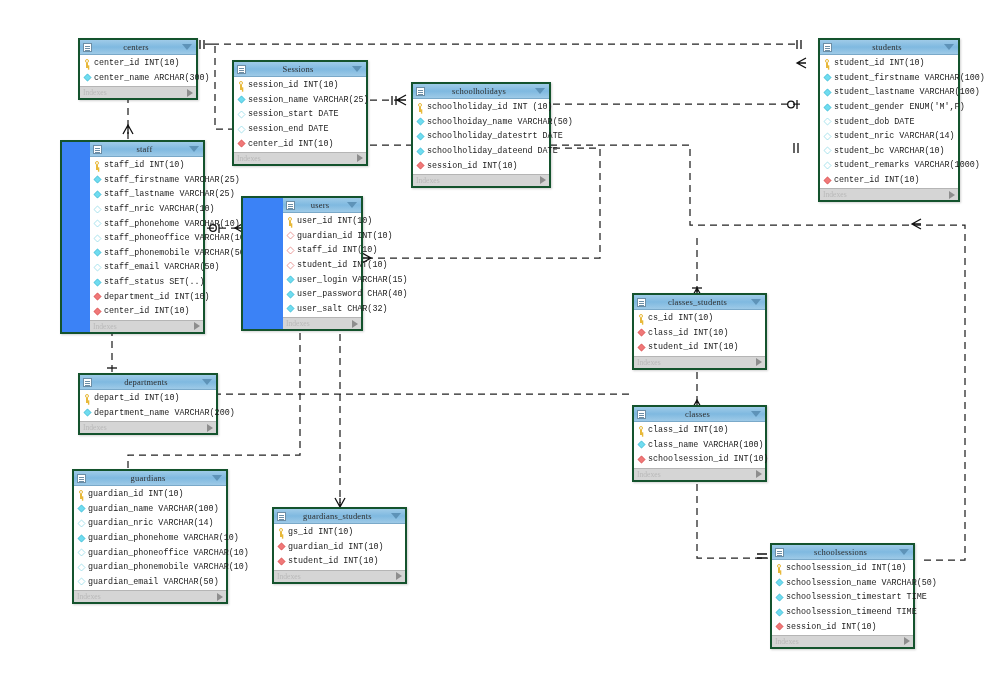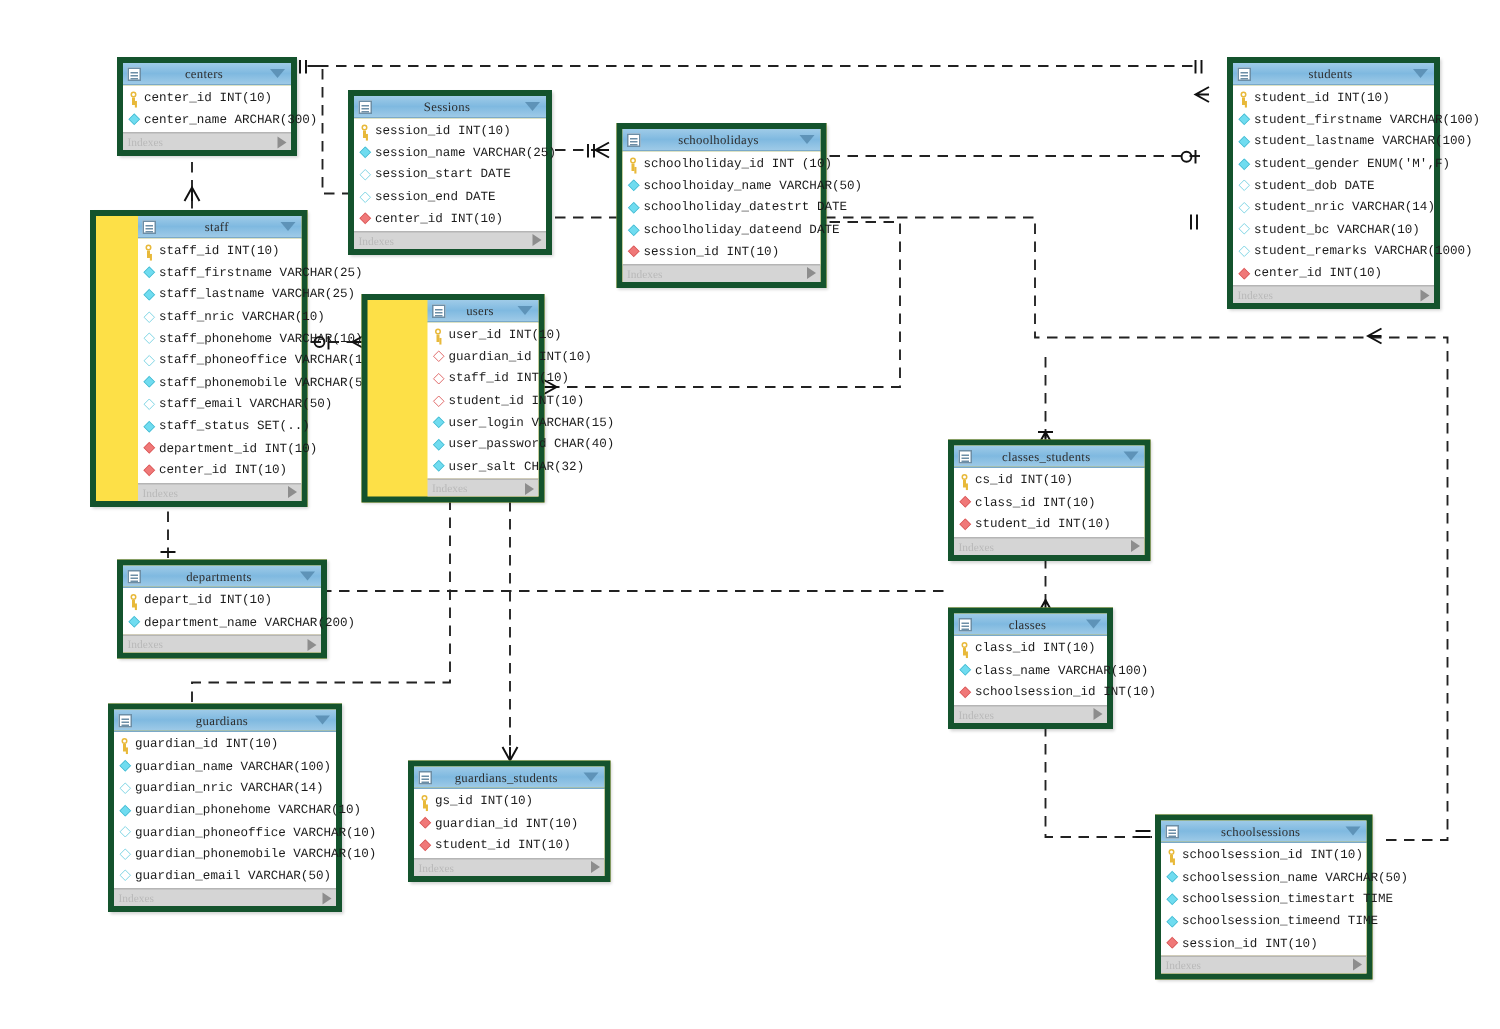--- a/index.html
+++ b/index.html
@@ -6,22 +6,22 @@
   html,body{margin:0;padding:0;background:#ffffff;}
   body{
     font-family:"Liberation Serif", serif;
     width:1000px;height:686px;position:relative;overflow:hidden;
   }
   #canvas{position:absolute;inset:0;width:1000px;height:686px;}
   #links{position:absolute;left:0;top:0;width:1000px;height:686px;pointer-events:none;}
 
   .table{
     position:absolute;
-    border:4px solid #14532d;
-    background:#fde047;
+    border:2px solid #14532d;
+    background:#3b82f6;
     box-sizing:border-box;
     box-shadow:1px 1px 2px rgba(0,0,0,.18);
   }
   .t-head{
     height:15px;
     background:linear-gradient(to bottom,#9fcbe8 0%,#7fb9e0 50%,#9ecae7 100%);
     border-bottom:1px solid #7aa9c9;
     display:flex;align-items:center;
     padding:0 3px;
     box-sizing:border-box;
@@ -528,21 +528,21 @@
               <i></i>
             </span>
             <span class="cname">department_name VARCHAR(200)</span>
           </div>
         </div>
         <div class="t-foot">
           <span class="flabel">Indexes</span>
           <span class="tri"></span>
         </div>
       </div>
-      <div class="table" style="left: 632px; top: 405px; width: 110px;">
+      <div class="table" style="left: 632px; top: 405px; width: 135px;">
         <div class="t-head">
           <span class="grid-icon"></span>
           <span class="t-title">classes</span>
           <span class="caret"></span>
         </div>
         <div class="t-body">
           <div class="col">
             <span class="mk key"><i></i></span>
             <span class="cname">class_id INT(10)</span>
           </div>

